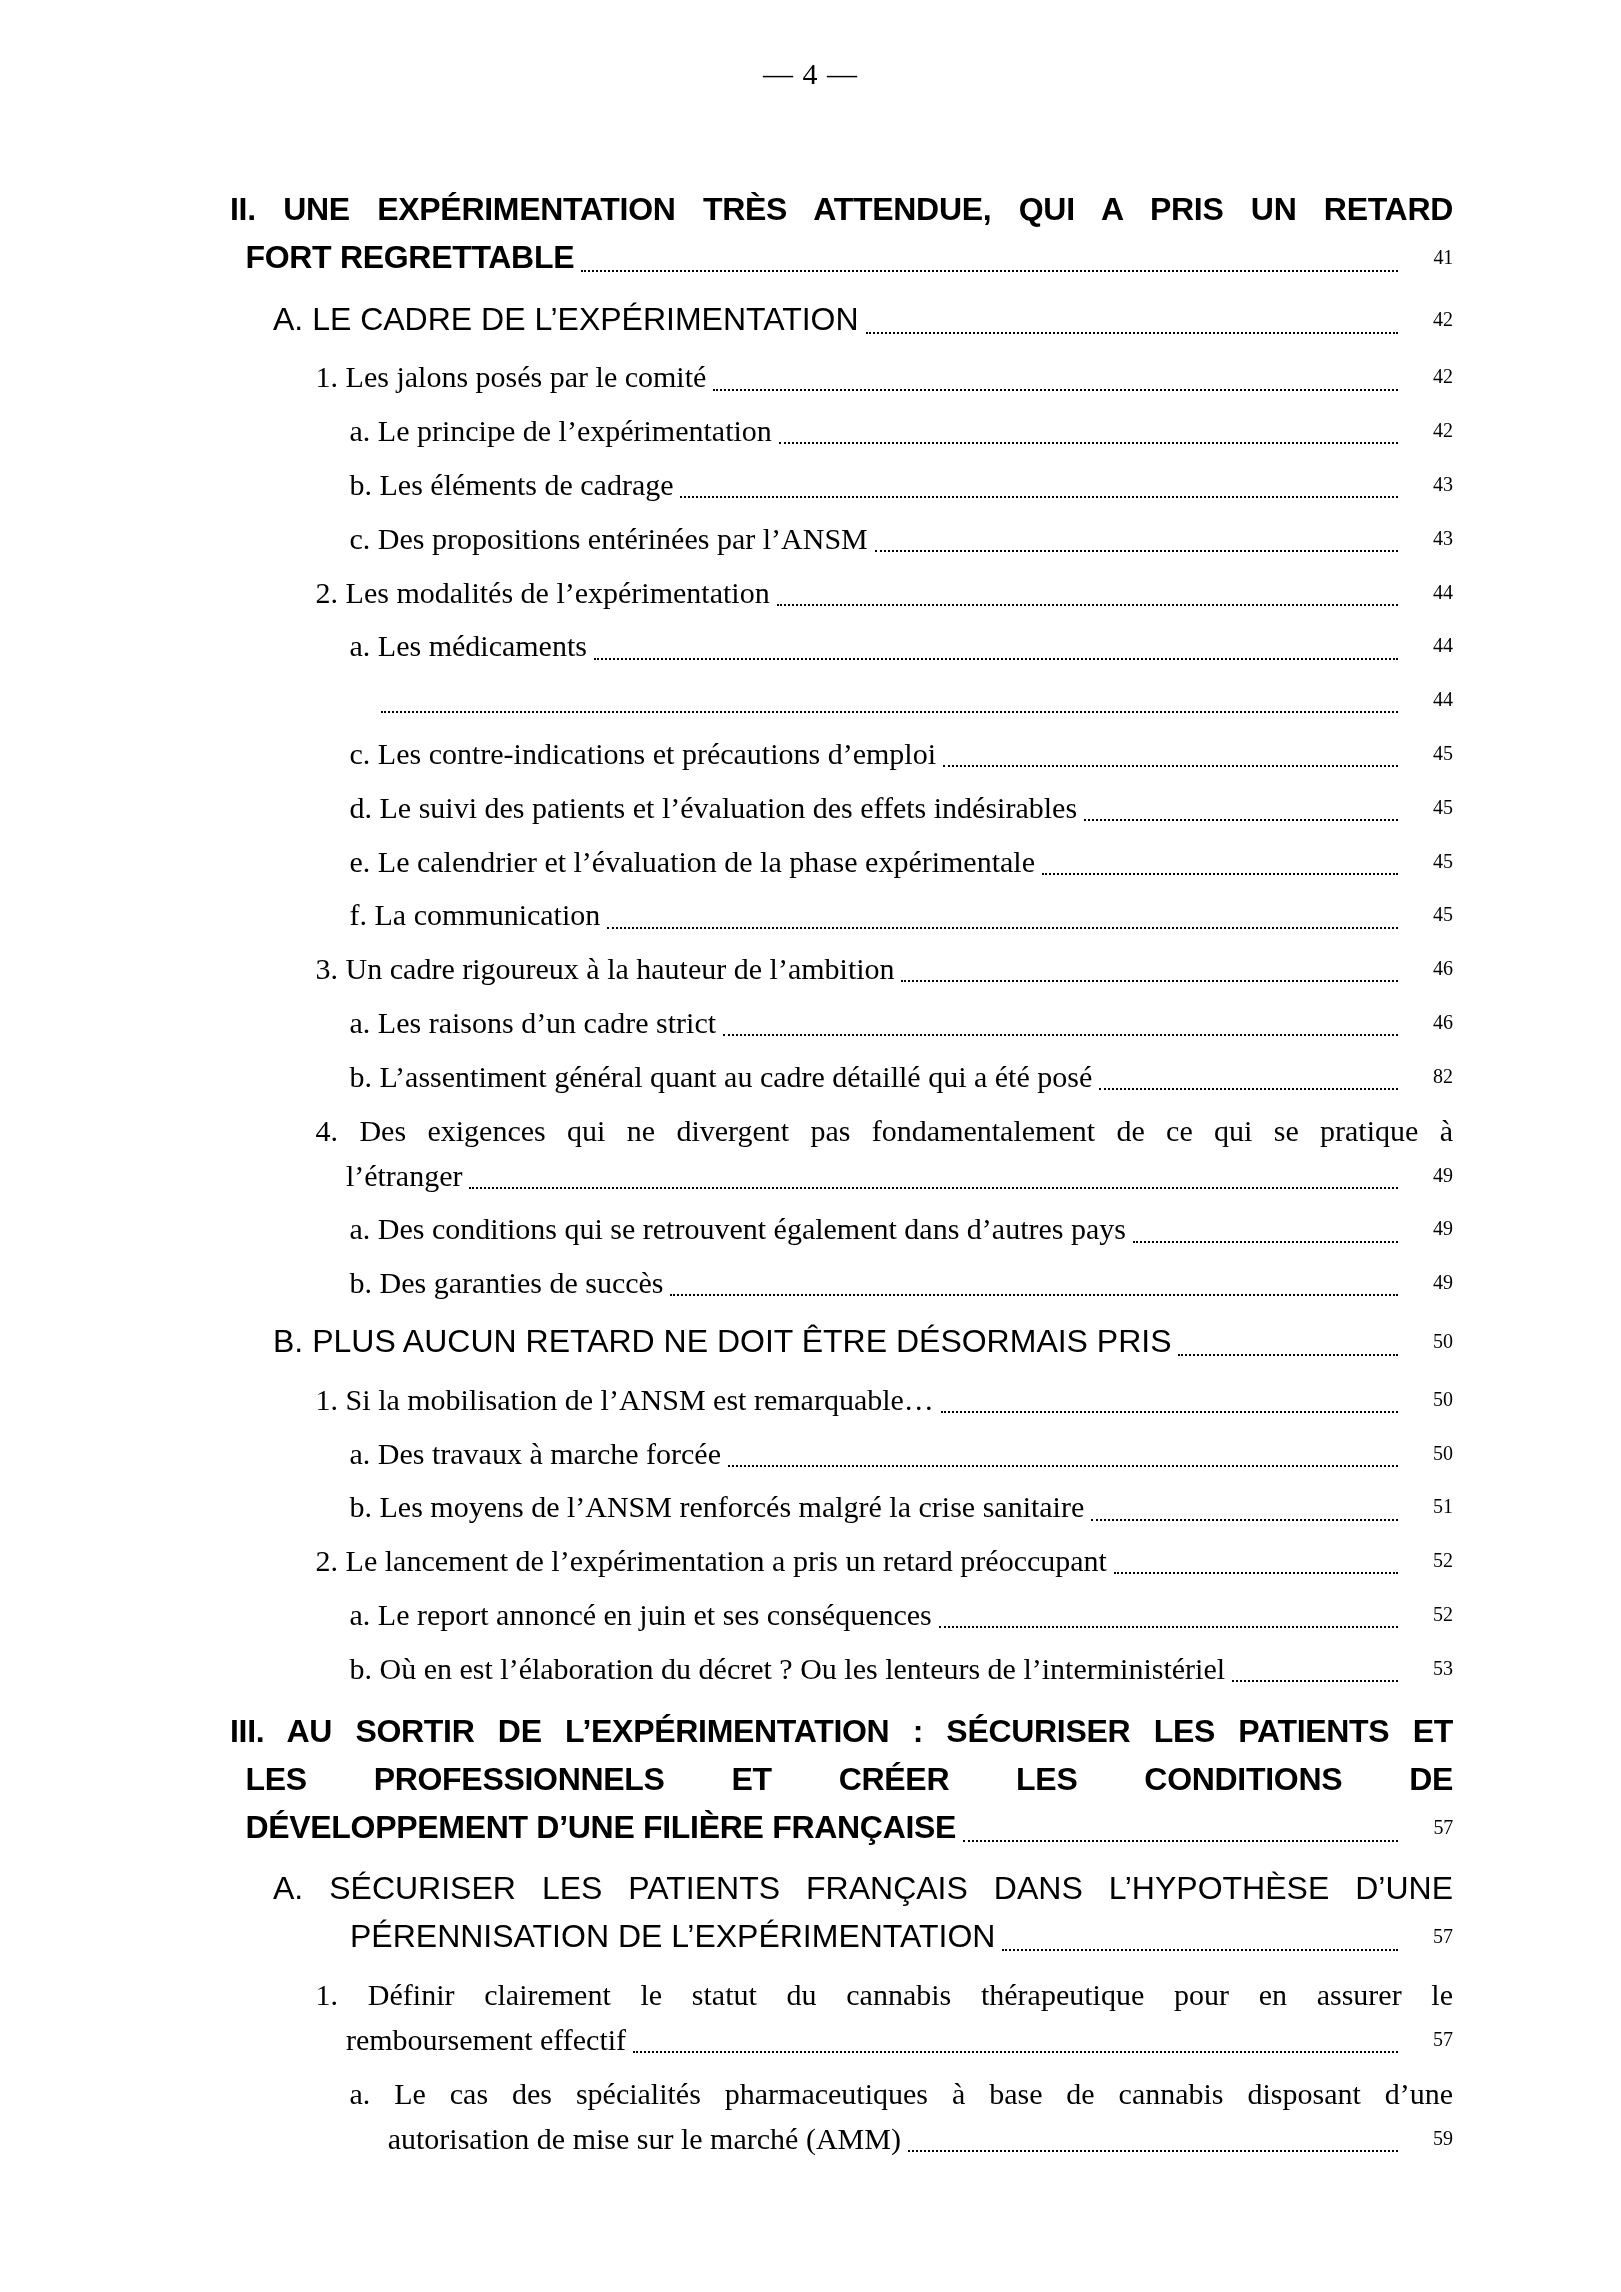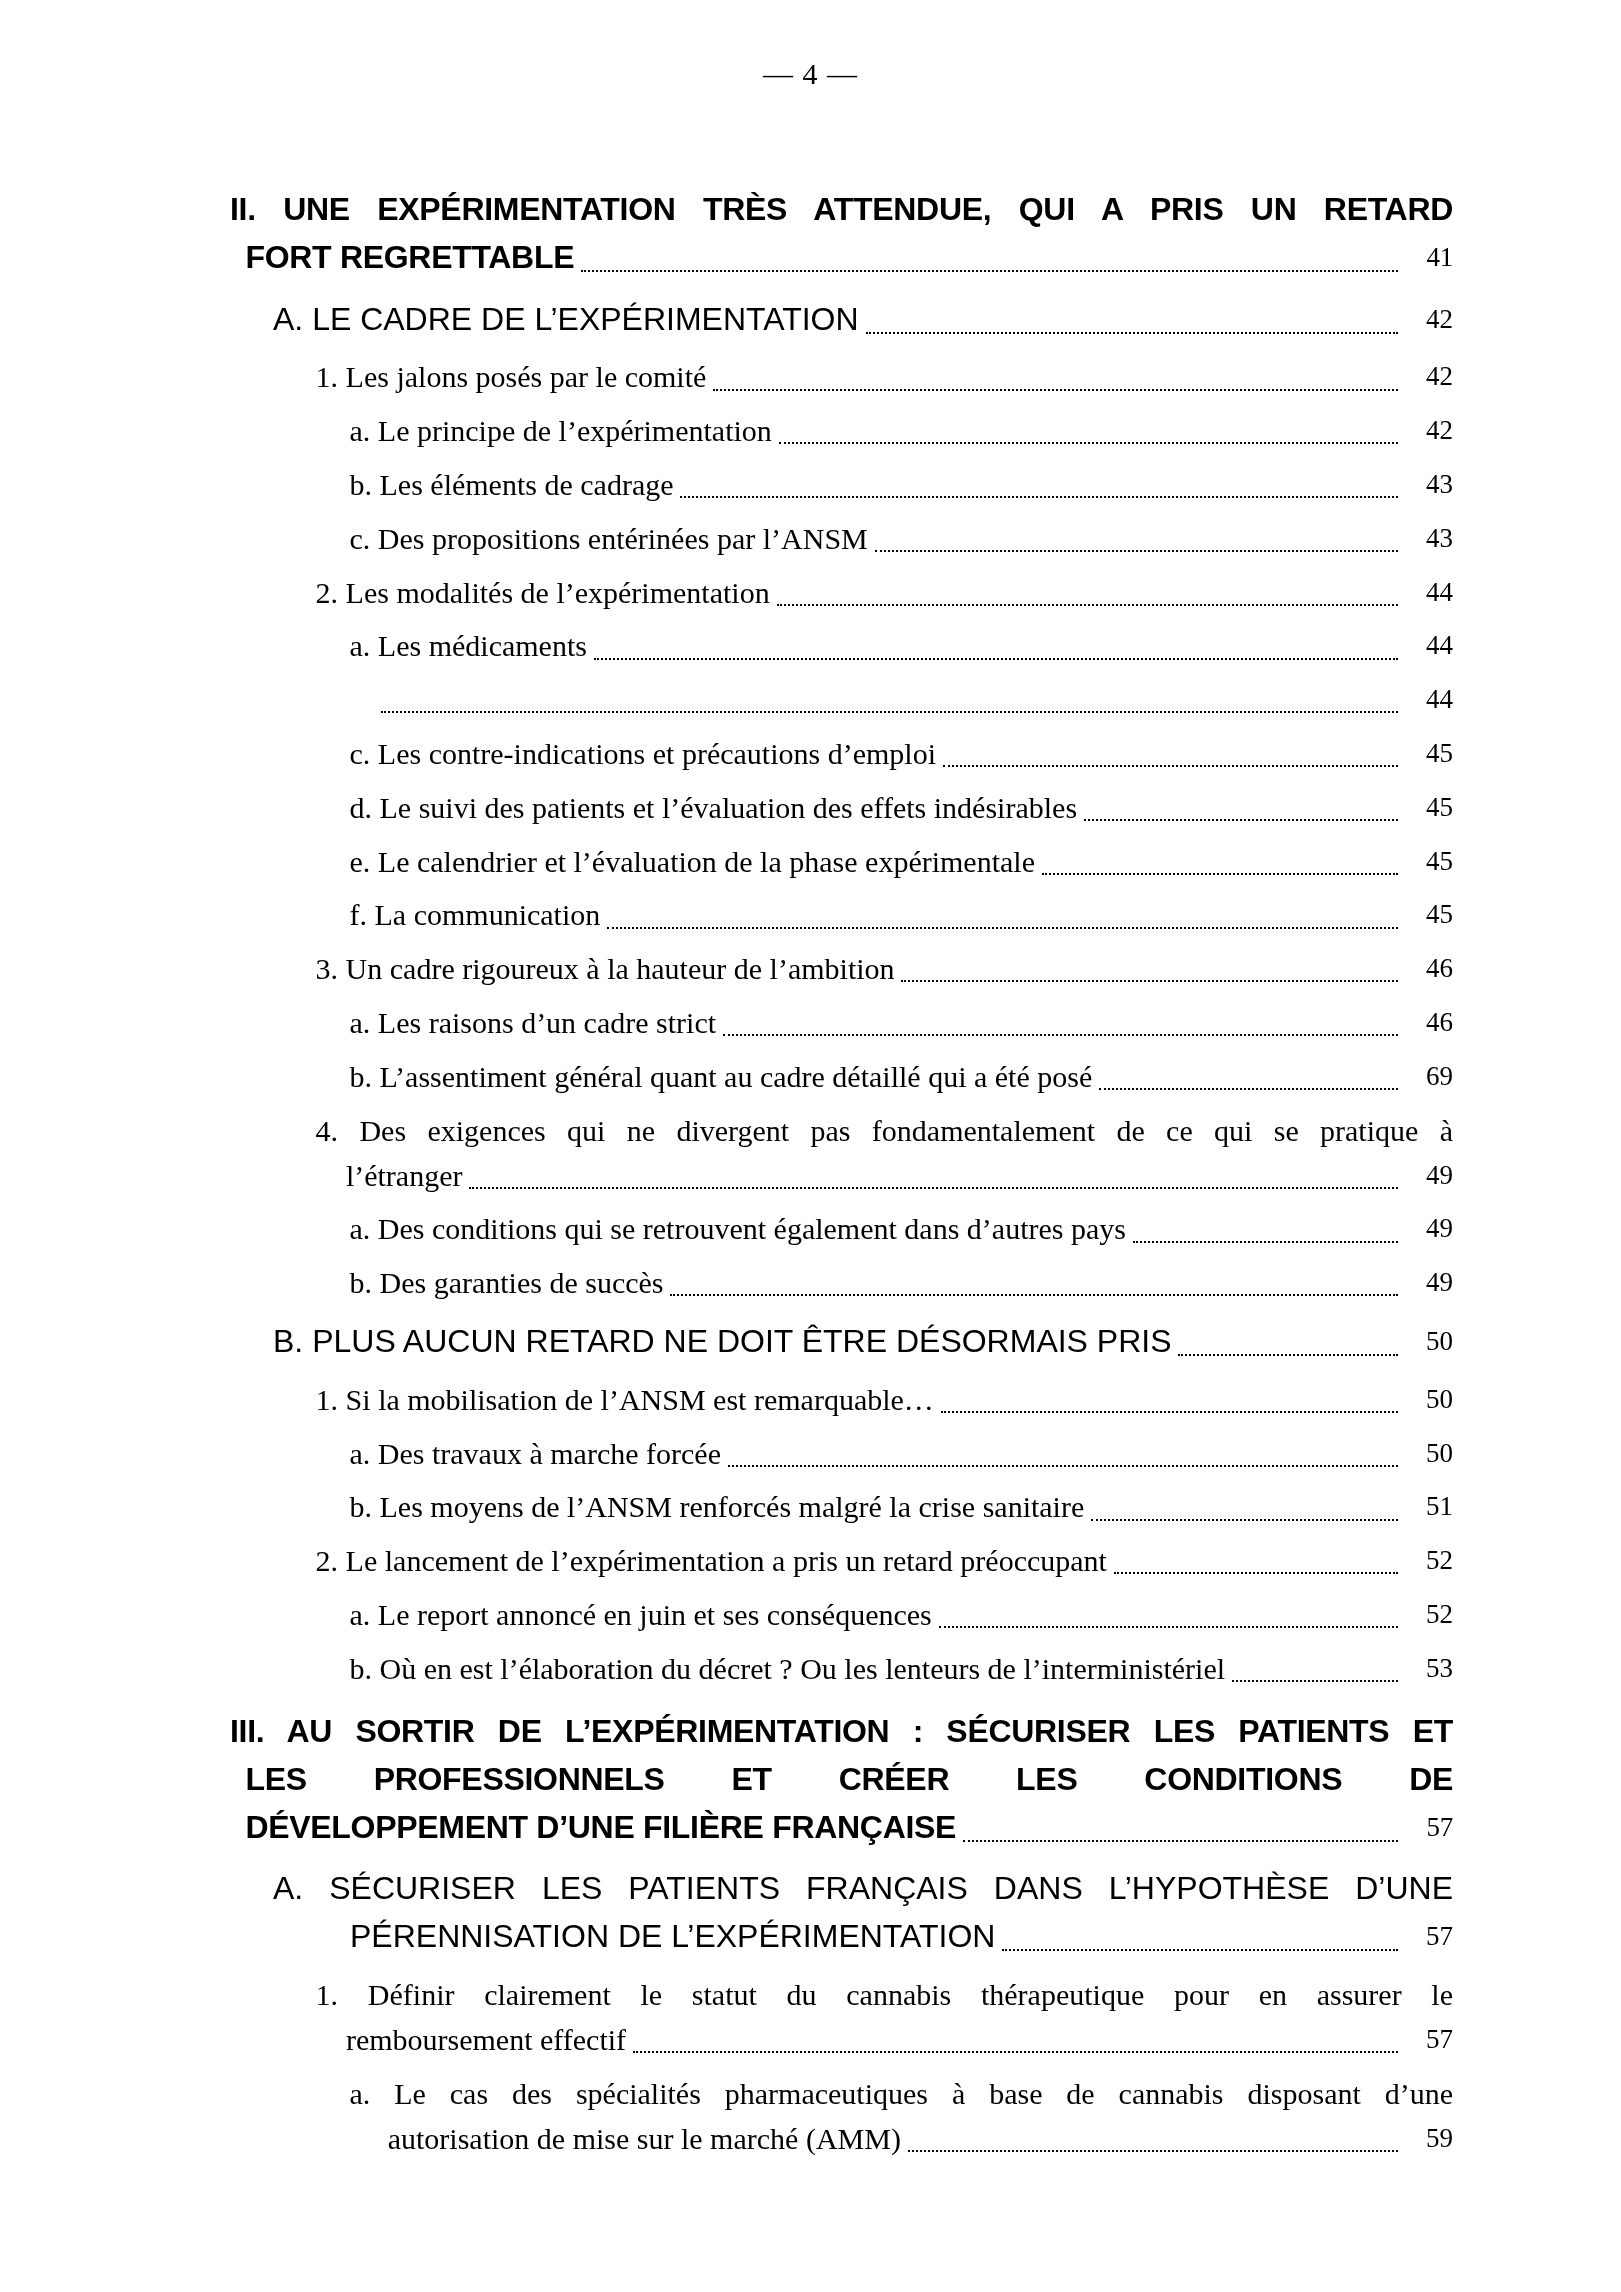--- a/index.html
+++ b/index.html
@@ -81,21 +81,21 @@
     border-bottom: 2.9px dotted #000;
     margin-left: 6.9px;
     margin-bottom: 8.8px;
   }
   .pagenum {
     flex: 0 0 auto;
     width: 55px;
     text-align: right;
     font-family: "Liberation Serif", serif;
     font-weight: 400;
-    font-size: 27px;
+    font-size: 20px;
   }
 </style>
 </head>
 <body>
 
 <div class="sheet">
   <div class="folio">— 4 —</div>
   <div class="toc">
       <div class="entry lvl-roman">
         <div class="line first"><span class="label">II.</span> UNE EXPÉRIMENTATION TRÈS ATTENDUE, QUI A PRIS UN RETARD</div>
@@ -199,21 +199,21 @@
         <div class="lastline">
           <span class="txt first-txt"><span class="label">a.</span> Les raisons d’un cadre strict</span>
           <span class="leader"></span>
           <span class="pagenum">46</span>
         </div>
       </div>
       <div class="entry lvl-alpha">
         <div class="lastline">
           <span class="txt first-txt"><span class="label">b.</span> L’assentiment général quant au cadre détaillé qui a été posé</span>
           <span class="leader"></span>
-          <span class="pagenum">69</span>
+          <span class="pagenum">82</span>
         </div>
       </div>
       <div class="entry lvl-num">
         <div class="line first"><span class="label">4.</span> Des exigences qui ne divergent pas fondamentalement de ce qui se pratique à</div>
         <div class="lastline">
           <span class="txt cont-txt">l’étranger</span>
           <span class="leader"></span>
           <span class="pagenum">49</span>
         </div>
       </div>

